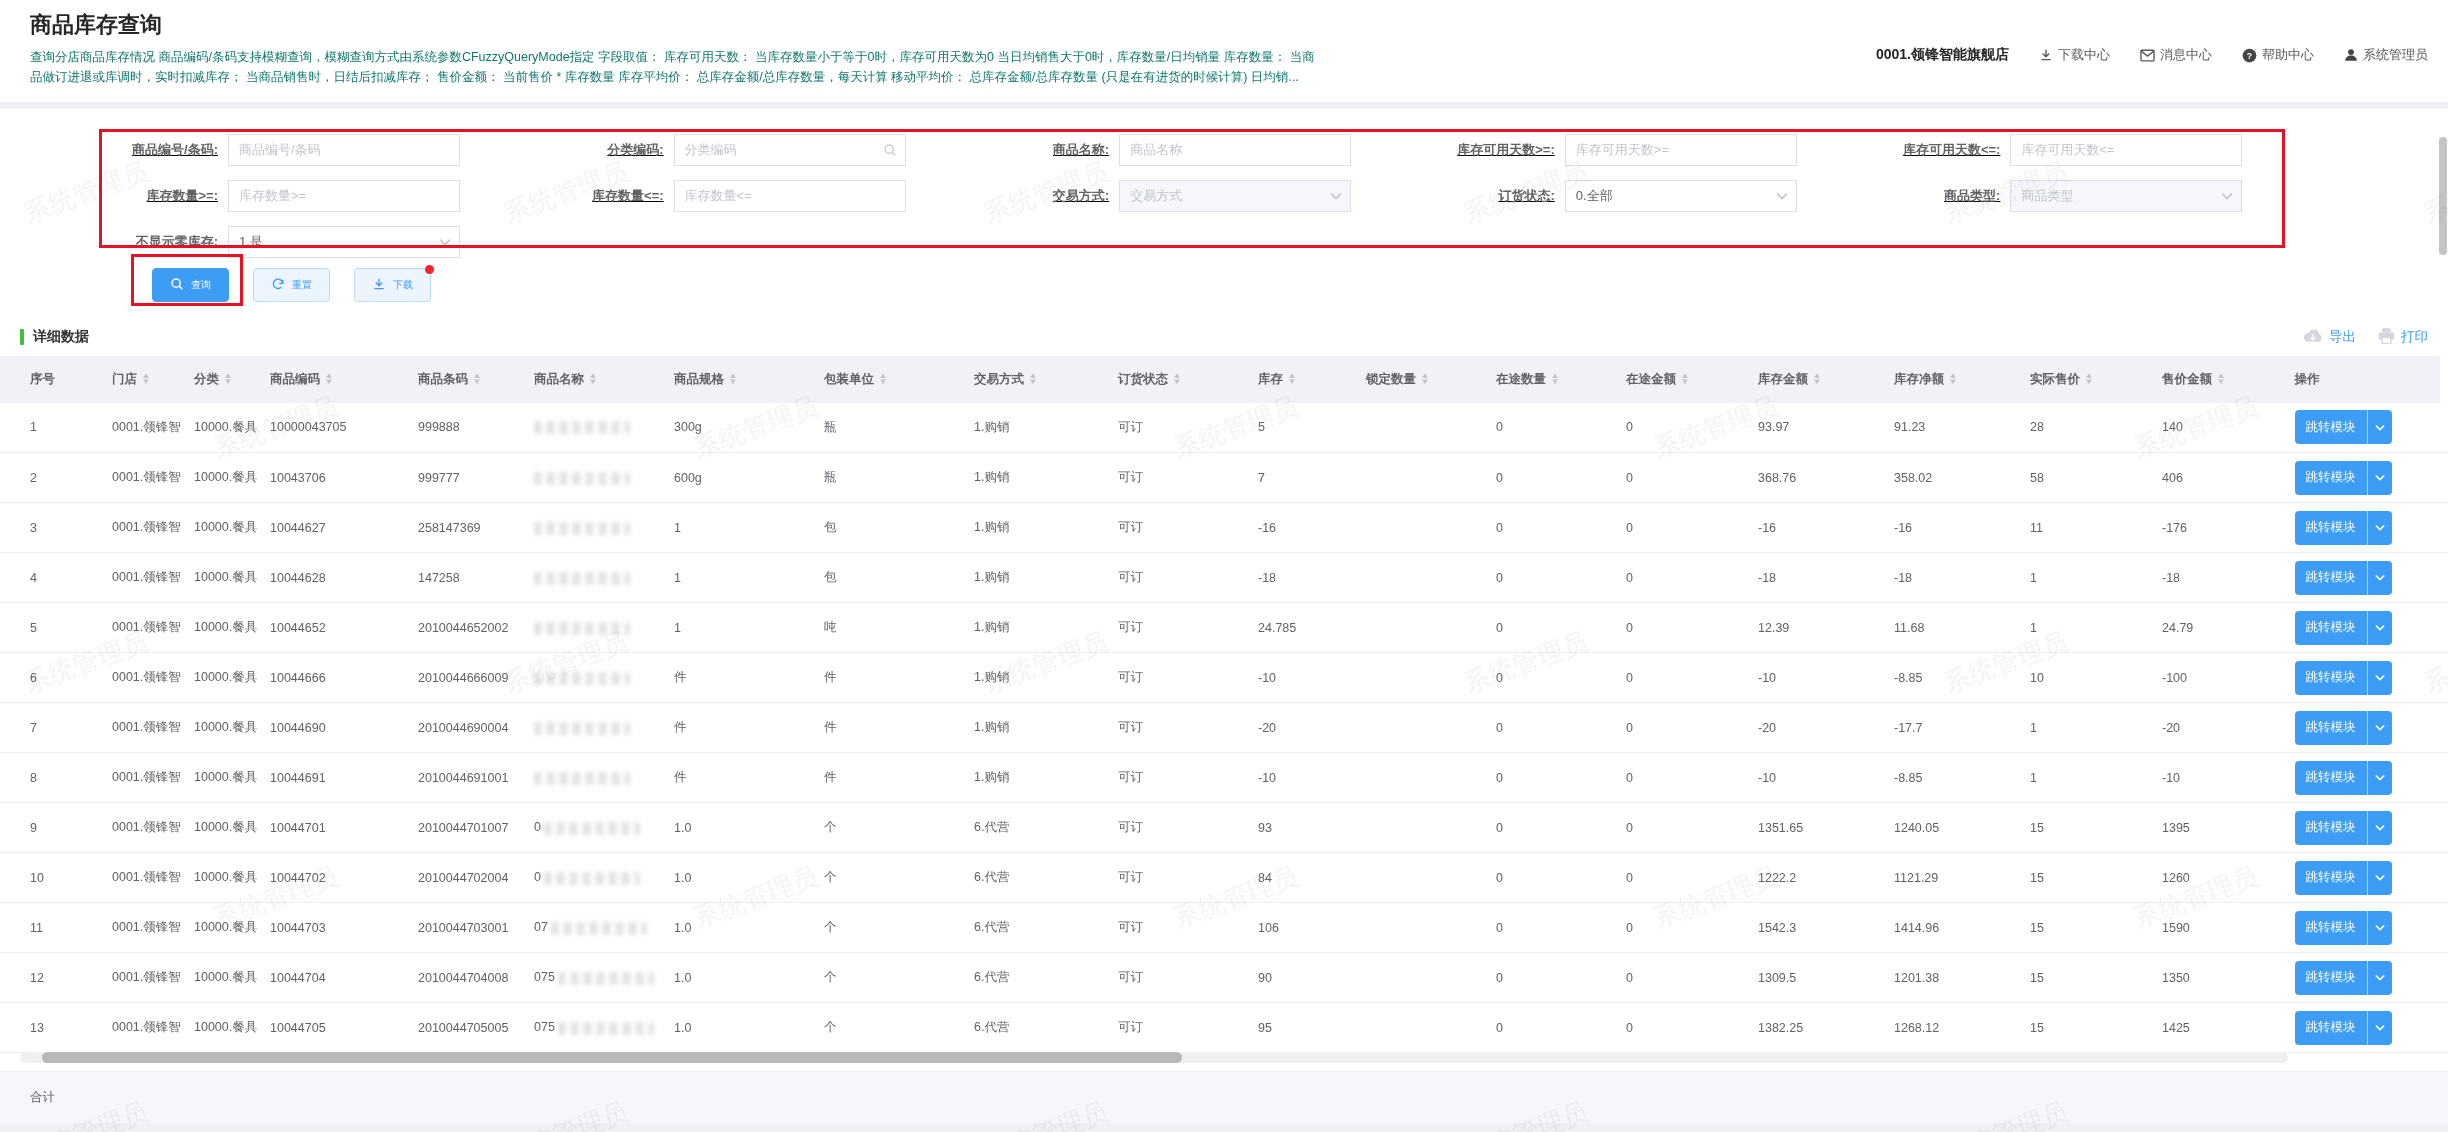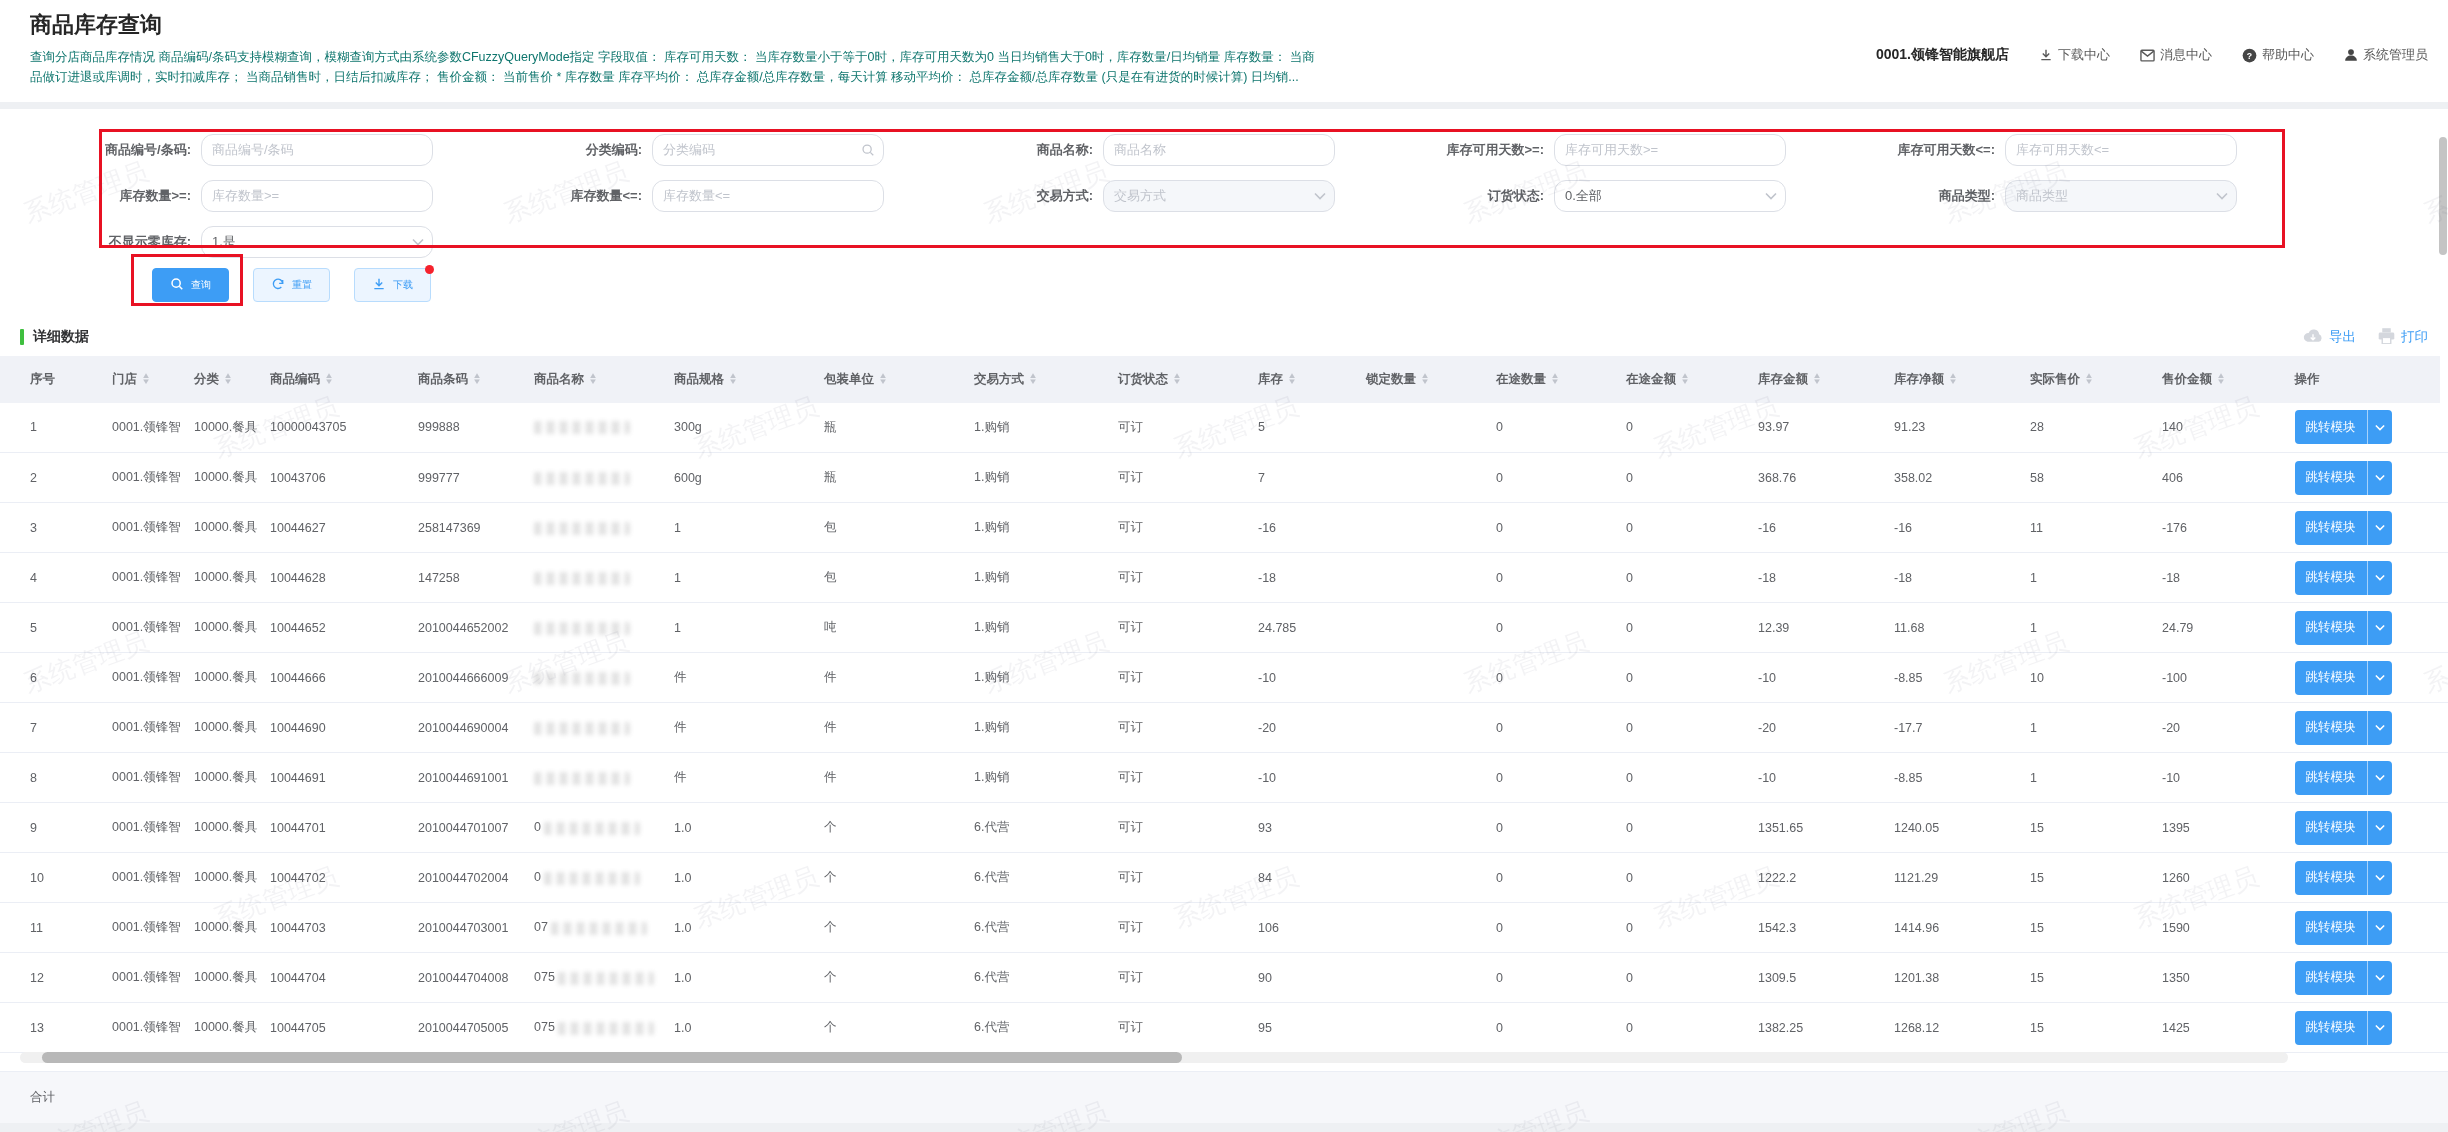--- a/index.html
+++ b/index.html
@@ -10,27 +10,27 @@
   .desc { font-size:12.5px; color:#0f766e; line-height:1.62; width:1545px;
           white-space:nowrap; overflow:hidden; }
   .topmenu { position:absolute; right:20px; top:46px; display:flex; align-items:center; gap:30px; }
   .topmenu .store { font-size:14px; font-weight:bold; color:#262626; }
   .menu-item { display:flex; align-items:center; gap:5px; font-size:13px; color:#595959; cursor:pointer; }
   .menu-item svg { display:block; }
 
   .card { background:#fff; margin-top:7px; position:relative; height:1007px; }
 
   
-  .filter-area { padding:25px 120px 0 73px; }
+  .filter-area { padding:25px 120px 0 100px;text-decoration:underline; }
   .filter-grid { display:grid; grid-template-columns:repeat(5,1fr); row-gap:14px; }
   .field { display:flex; align-items:center; height:32px; }
   .field .lbl { width:128px; text-align:right; padding-right:10px; font-size:13px;
                 color:#606266; font-weight:bold; white-space:nowrap; }
   .ctrl { position:relative; width:232px; height:32px; }
-  .ctrl input { width:100%; height:100%; border:1px solid #dcdfe6; border-radius:12px;
+  .ctrl input { width:100%; height:100%; border:1px solid #dcdfe6; border-radius:0;
                 padding:0 10px; font-size:13px; color:#a21caf; outline:none;
                 font-family:inherit; background:#fff; }
   .ctrl input::placeholder { color:#c0c4cc; }
   .ctrl.gray input { background:#f5f7fa; }
   .suffix { position:absolute; right:9px; top:50%; transform:translateY(-50%);
             color:#c0c4cc; display:flex; align-items:center; }
   .sel-value { position:absolute; left:11px; top:0; line-height:32px; font-size:13px; color:#606266; }
 
   .btn-row { display:flex; gap:24px; padding-left:152px; margin-top:10px; }
   .btn { height:34px; border-radius:4px; border:1px solid #b8dcfd; background:#ecf5ff;

